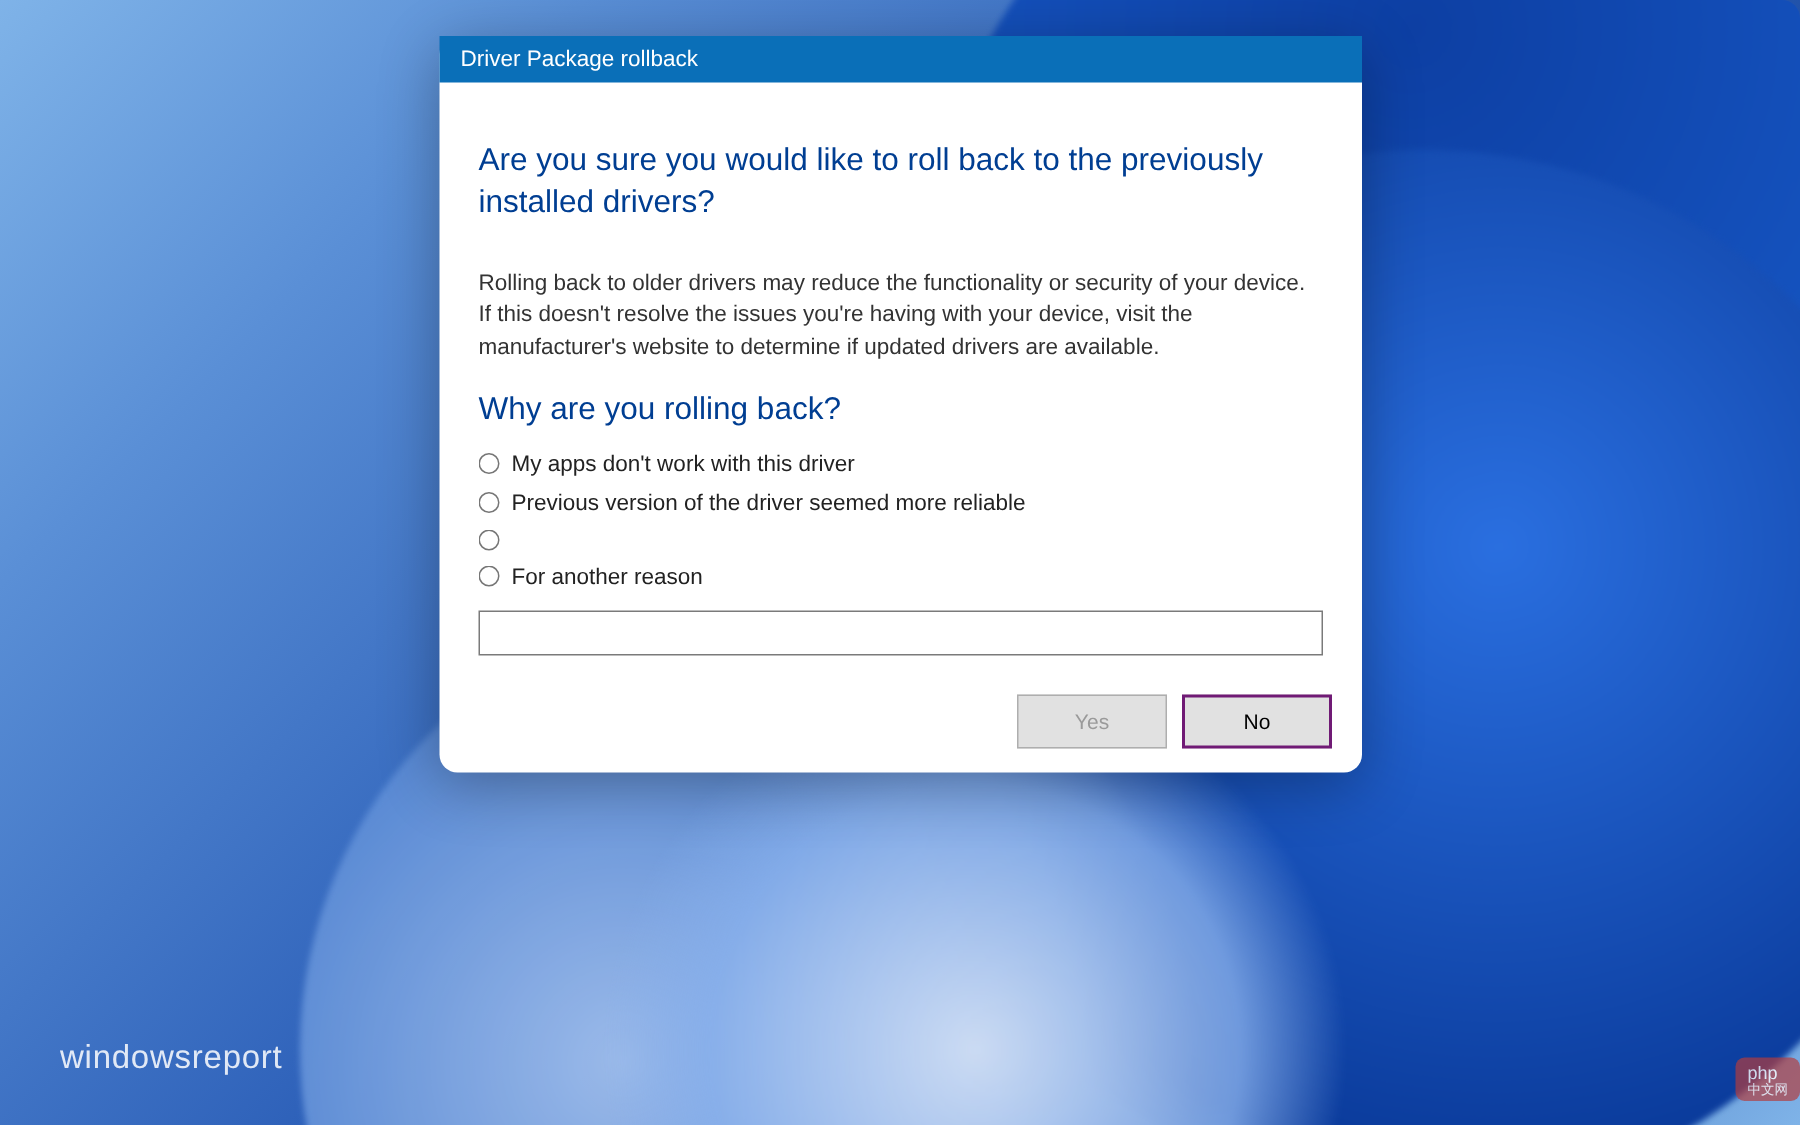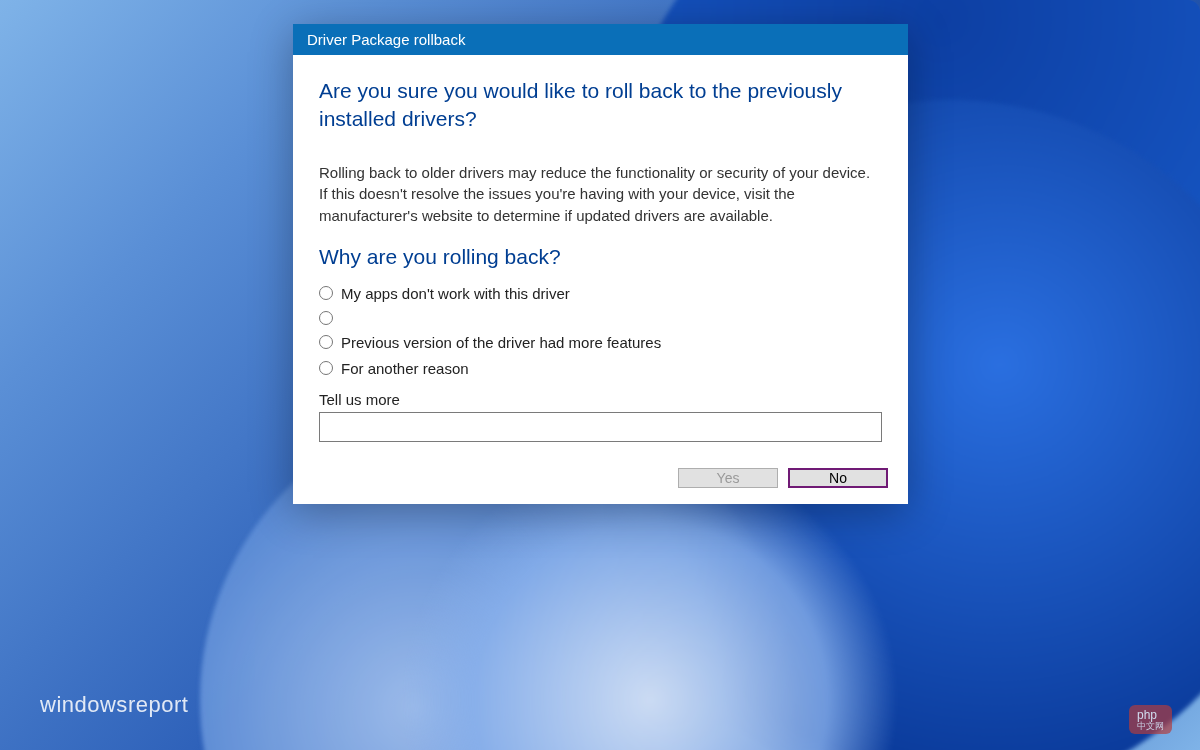--- a/index.html
+++ b/index.html
@@ -21,31 +21,31 @@
     .s3 { width: 600px; height: 600px; background: radial-gradient(circle at 40% 60%, #a8c5f0, #4a7fd0 60%, transparent 75%); bottom: -250px; left: 200px; transform: rotate(40deg); opacity: 0.9; }
     .s4 { width: 500px; height: 500px; background: radial-gradient(circle at 50% 50%, #e8f0fc, #88b0ec 50%, transparent 70%); bottom: -200px; right: 300px; opacity: 0.8; }
 
     .dialog {
       position: absolute;
       left: 293px;
       top: 24px;
       width: 615px;
       background: #fff;
       box-shadow: 0 8px 40px rgba(0,0,0,0.3);
-      border-radius: 0;
+      border-radius: 12px;
     }
     .titlebar {
       background: #0a6fb8;
       color: #fff;
       padding: 7px 14px;
       font-size: 15px;
       font-weight: 400;
     }
     .content {
-      padding: 22px 26px 16px 26px;
+      padding: 38px 26px 16px 26px;
       color: #222;
     }
     .heading {
       color: #003e92;
       font-size: 21px;
       font-weight: 400;
       line-height: 1.35;
       margin-bottom: 20px;
     }
     .heading2 {
@@ -85,21 +85,21 @@
       font-family: inherit;
     }
     .button-row {
       display: flex;
       justify-content: flex-end;
       gap: 10px;
       padding: 10px 20px 16px 20px;
     }
     .btn {
       min-width: 100px;
-      height: 20px;
+      height: 36px;
       font-size: 14px;
       font-family: inherit;
       border: 1px solid #aeaeae;
       background: #e1e1e1;
       cursor: pointer;
     }
     .btn:disabled {
       color: #9a9a9a;
       cursor: default;
     }
@@ -113,21 +113,21 @@
       bottom: 32px;
       font-size: 22px;
       color: #fff;
       font-weight: 300;
       letter-spacing: 0.5px;
       opacity: 0.85;
     }
     .watermark-wr b { font-weight: 400; margin-top: 28px; }
     .watermark-php {
       position: absolute;
-      right: 28px;
+      right: 0;
       bottom: 16px;
       font-size: 12px;
       color: #fff;
       background: rgba(180,60,60,0.85);
       padding: 3px 8px;
       border-radius: 6px;
       opacity: 0.8;
     }
     .watermark-php small { font-size: 9px; opacity: 0.9; display: block; line-height: 1; }
   </style>
@@ -148,32 +148,31 @@
     <div class="warning">Rolling back to older drivers may reduce the functionality or security of your device.  If this doesn't resolve the issues you're having with your device, visit the manufacturer's website to determine if updated drivers are available.</div>
     <div class="heading2">Why are you rolling back?</div>
 
     <div class="radio-group">
       <label class="radio-row">
         <input type="radio" name="reason" style="">
         <span>My apps don't work with this driver</span>
       </label>
       <label class="radio-row">
         <input type="radio" name="reason" style="">
+        <span>Previous version of the driver seemed more reliable</span>
       </label>
       <label class="radio-row">
         <input type="radio" name="reason" style="">
-        <span>Previous version of the driver had more features</span>
       </label>
       <label class="radio-row">
         <input type="radio" name="reason" style="">
         <span>For another reason</span>
       </label>
     </div>
 
-    <label class="tell-label">Tell us more</label>
     <input type="text" class="tell-input" value="" style="">
   </div>
 
   <div class="button-row">
     <button class="btn" disabled="">Yes</button>
     <button class="btn btn-focus">No</button>
   </div>
 </div>
 
 <div class="watermark-wr">

